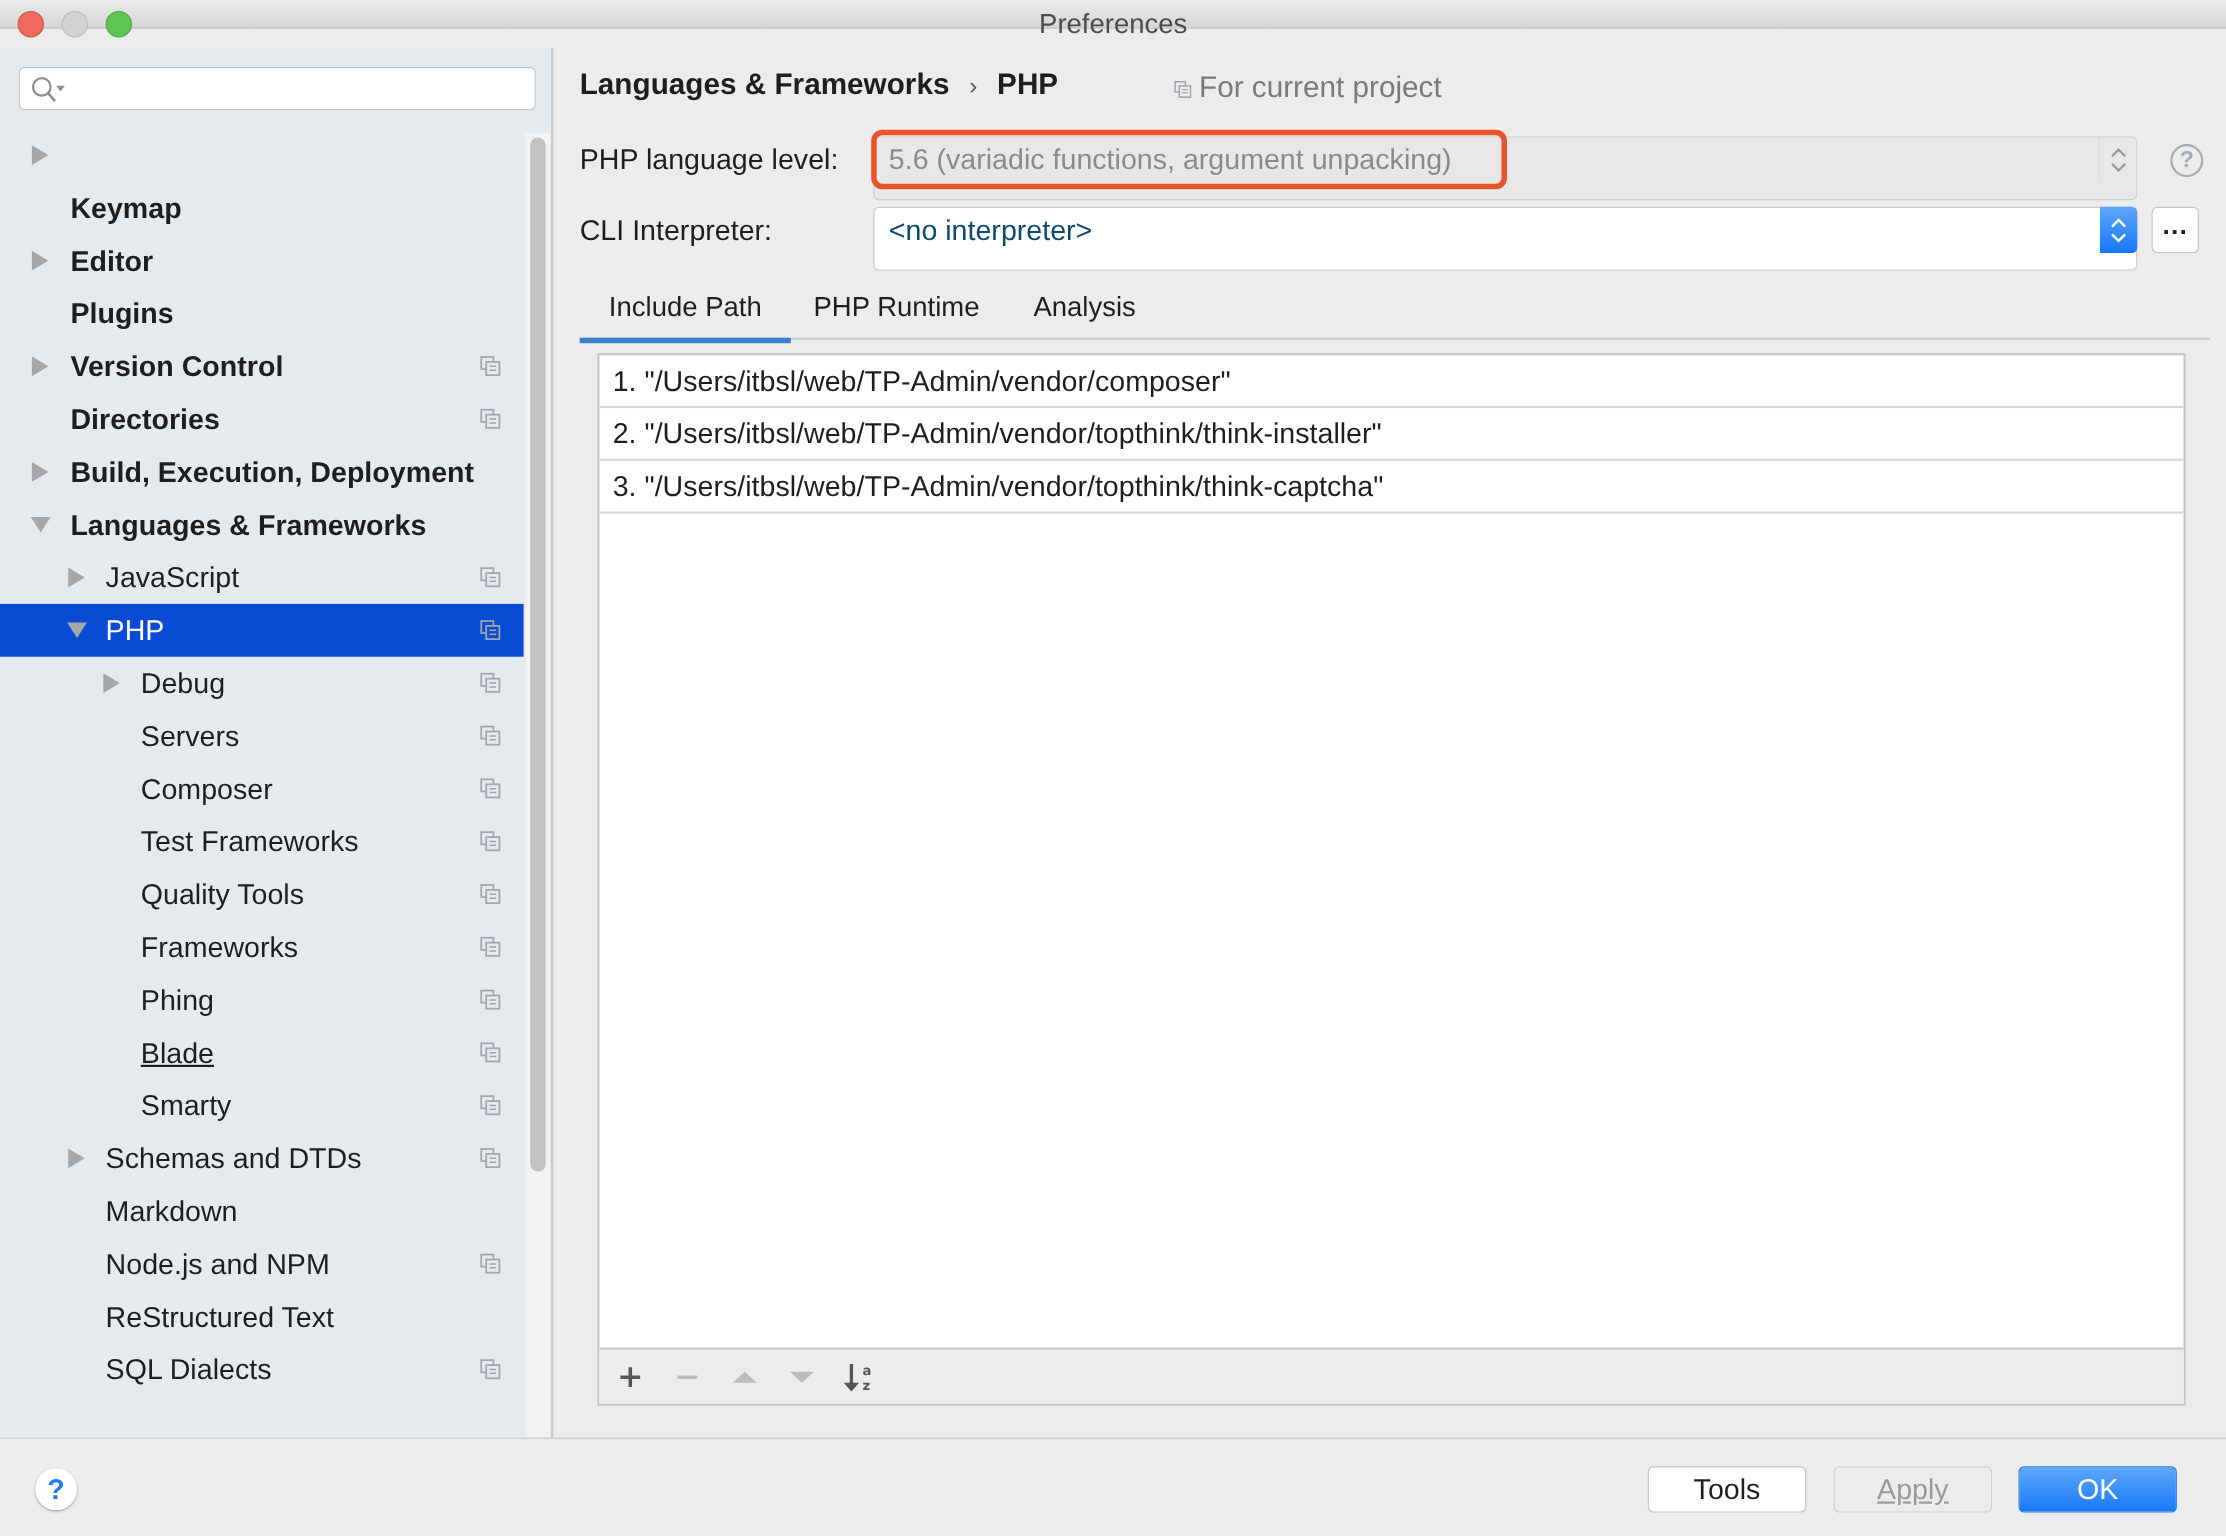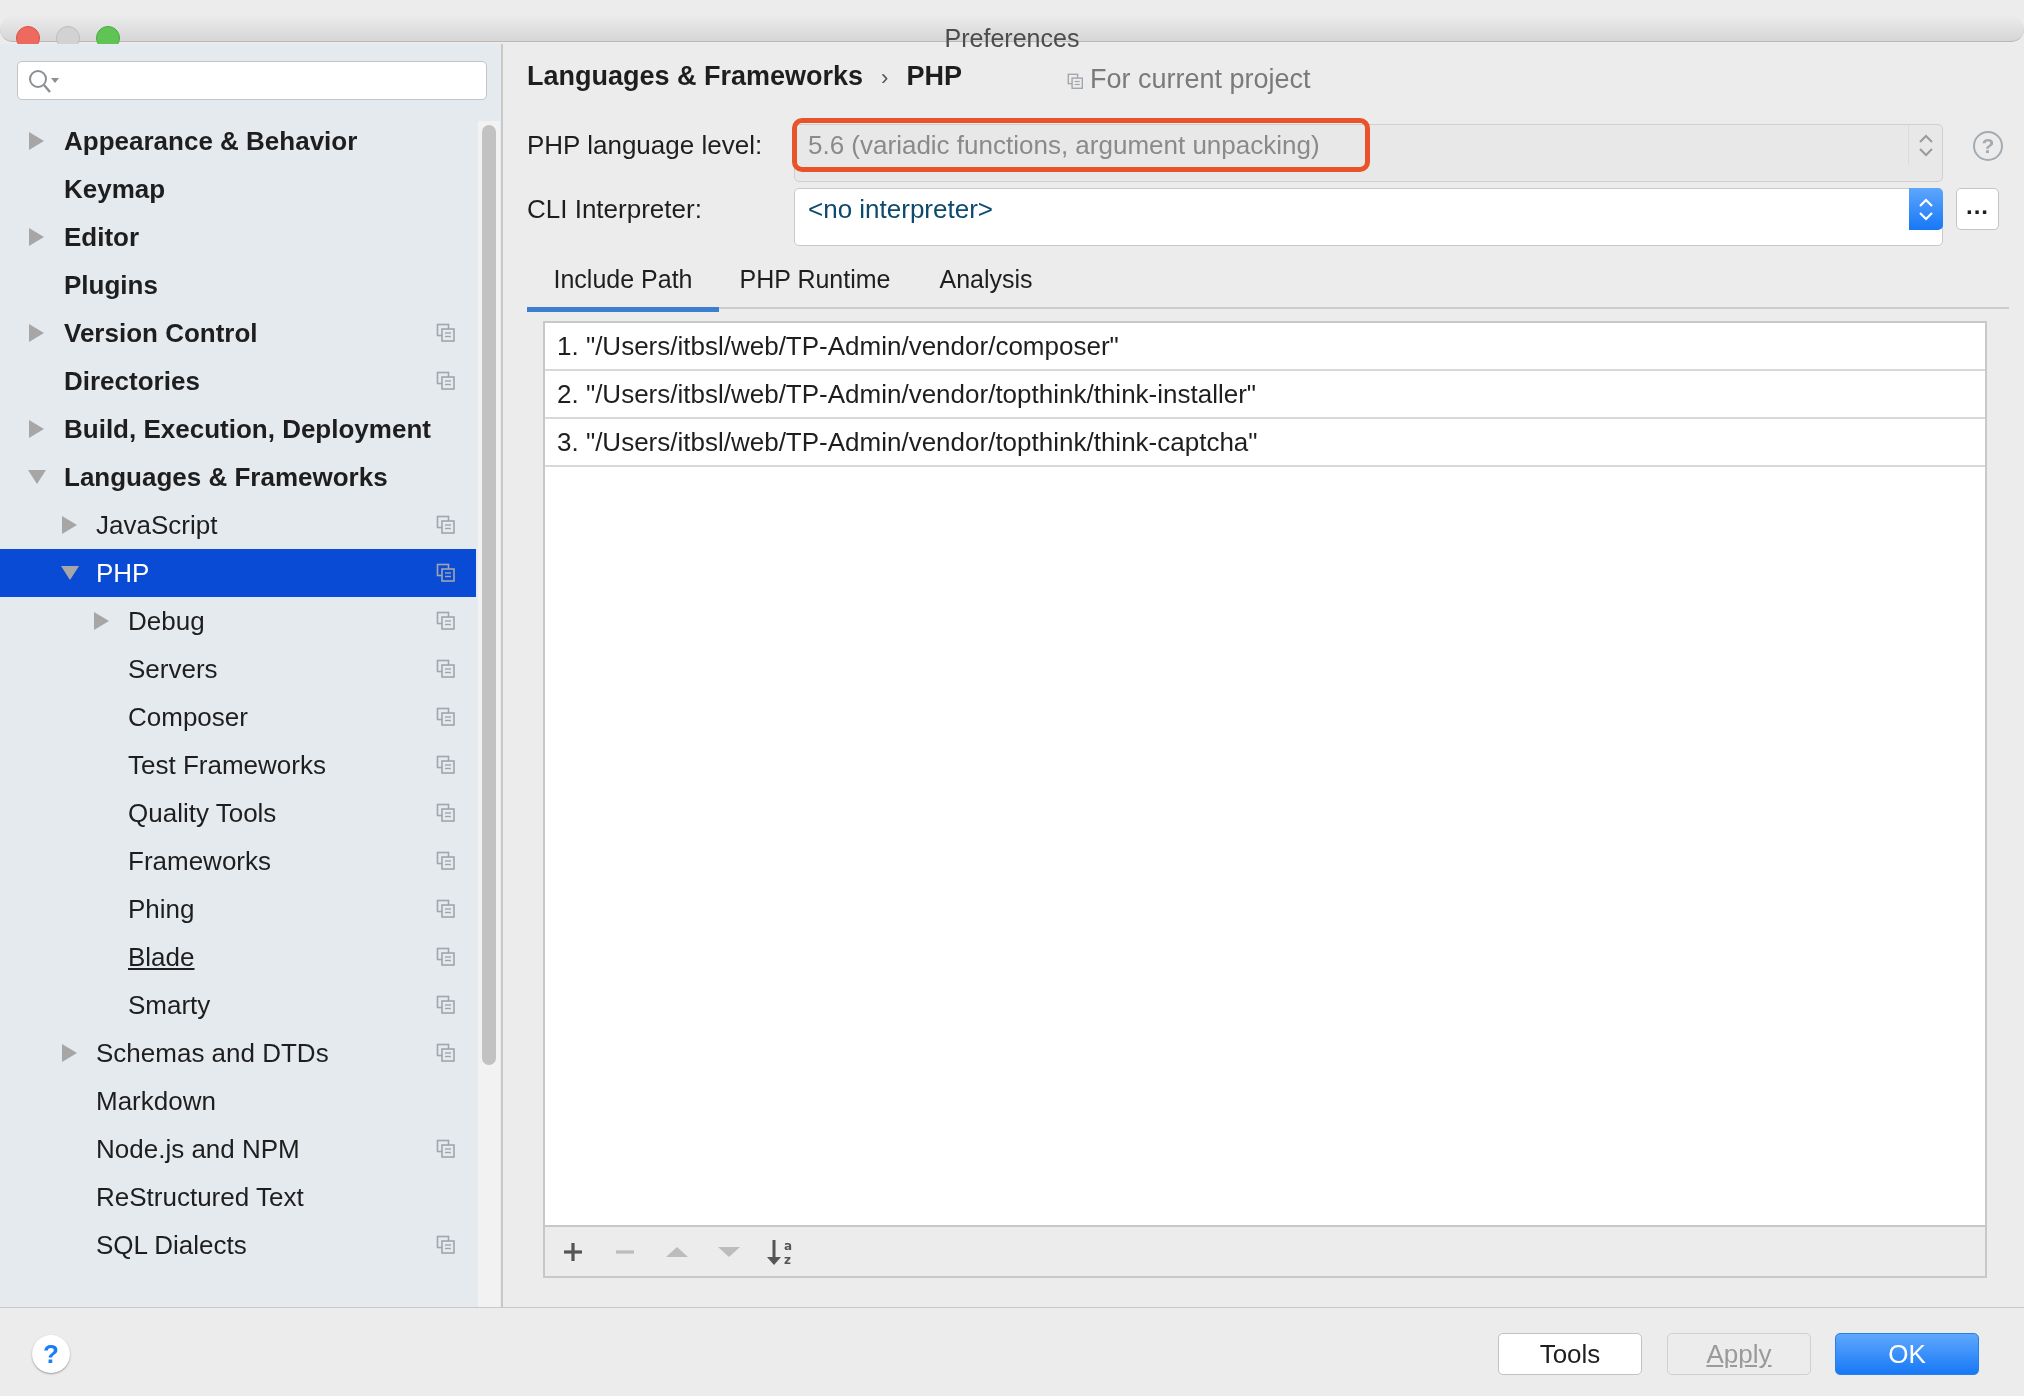--- a/index.html
+++ b/index.html
@@ -1,20 +1,20 @@
 <!DOCTYPE html>
 <html><head>
 <meta charset="utf-8">
 <style>
   * { box-sizing: border-box; margin: 0; padding: 0; }
   html, body { width: 2024px; height: 1396px; overflow: hidden; background: #ececec; }
   body { font-family: "Liberation Sans", "DejaVu Sans", sans-serif; color: #1e1e1e; position: relative; }
 
-  .titlebar { position: absolute; left: 0; top: 16px; width: 2024px; height: 26px;
-    background: linear-gradient(#ebebeb, #d6d6d6); border-bottom: 1px solid #b8b8b8; border-radius: 14px; }
+  .titlebar { position: absolute; left: 0; top: 0; width: 2024px; height: 26px;
+    background: linear-gradient(#ebebeb, #d6d6d6); border-bottom: 1px solid #b8b8b8; }
   .traffic { position: absolute; top: 10px; width: 24px; height: 24px; border-radius: 50%; }
   .t-close { left: 16px; background: #ee6a5f; border: 1px solid #d75147; }
   .t-min { left: 56px; background: #d2d2d2; border: 1px solid #bdbdbd; }
   .t-max { left: 96px; background: #5fc454; border: 1px solid #4aa83f; }
   .win-title { position: absolute; left: 0; right: 0; top: 8px; text-align: center; font-size: 25px; color: #4c4c4c; }
 
   .sidebar { position: absolute; left: 0; top: 44px; width: 503px; height: 1263px; background: #e5eaef; border-right: 2px solid #c8c8c8; overflow: hidden; }
   .search { position: absolute; left: 17px; top: 17px; width: 470px; height: 39px; background: #fff; border: 1.5px solid #c4c4c4; border-radius: 5px; }
   .search-icon { position: absolute; left: 9px; top: 6px; width: 34px; height: 26px; }
   .tree { position: absolute; left: 0; top: 73px; width: 476px; }
@@ -78,21 +78,20 @@
       <path d="M24 10 L32 10 L28 15 Z" fill="#8a8f94"></path>
     </svg>
   </div>
   <div class="tree" id="tree">
       <div class="row bold">
         <span class="arrow" style="left: 27px;">
           <svg width="20" height="18" viewBox="0 0 20 18">
             <path d="M2 0 L17 9 L2 18 Z" fill="#a6a6a6"></path>
           </svg>
         </span>
-        <span class="lbl" style="left: 64px;">Appearance &amp; Behavior</span>
       </div>
       <div class="row bold">
         <span class="lbl" style="left: 64px;">Keymap</span>
       </div>
       <div class="row bold">
         <span class="arrow" style="left: 27px;">
           <svg width="20" height="18" viewBox="0 0 20 18">
             <path d="M2 0 L17 9 L2 18 Z" fill="#a6a6a6"></path>
           </svg>
         </span>

